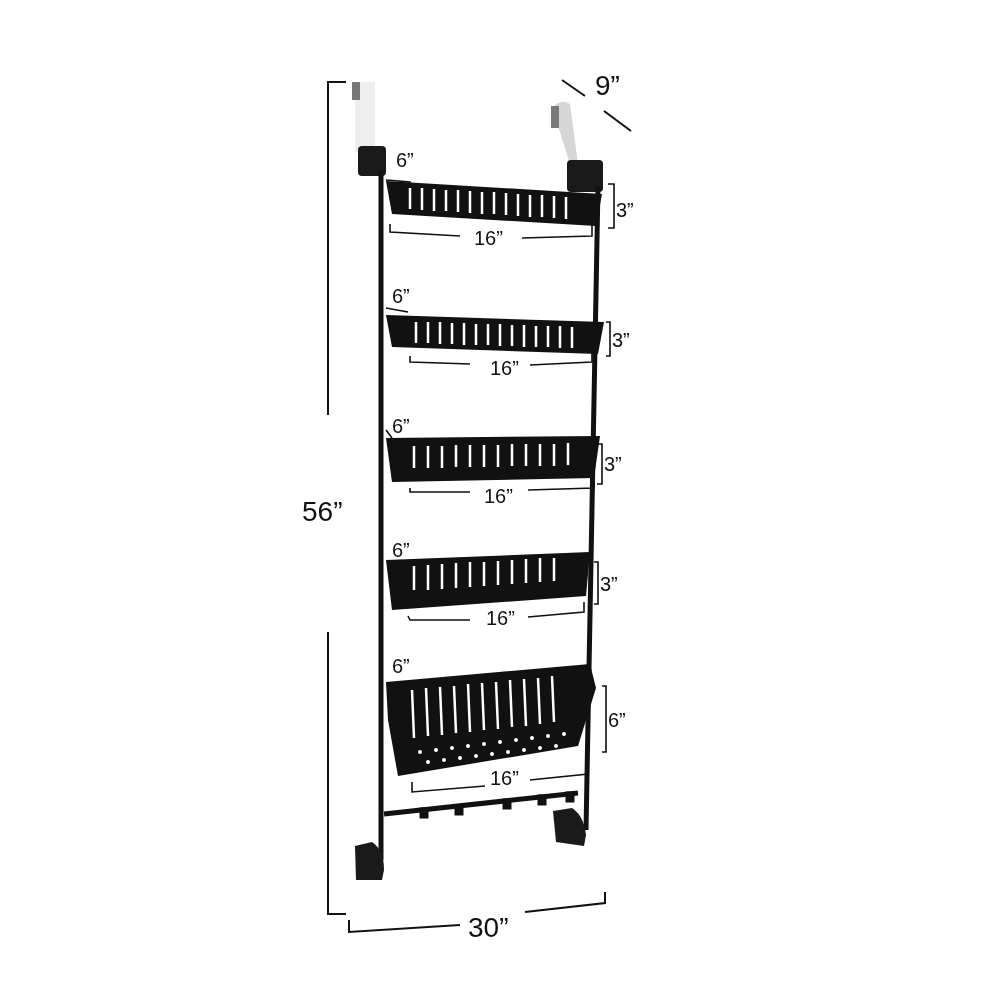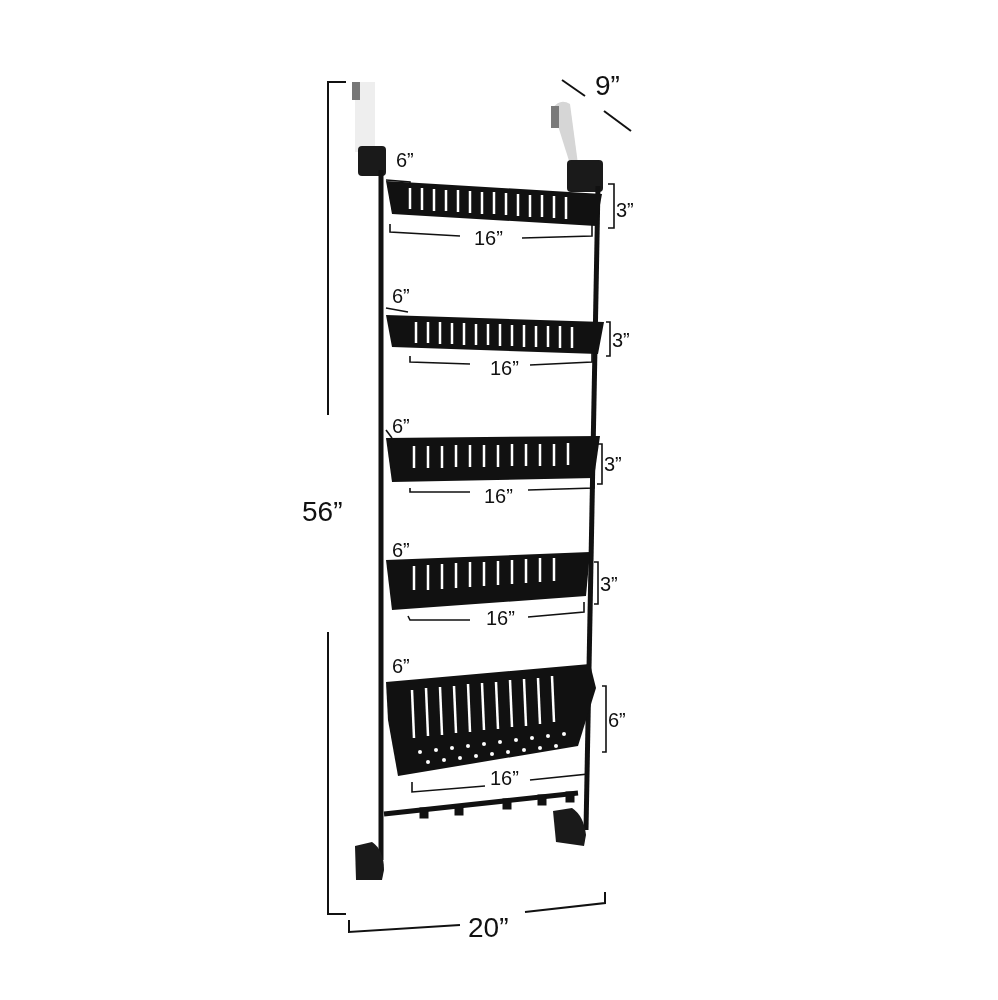--- a/index.html
+++ b/index.html
@@ -188,21 +188,21 @@
       <polyline points="528,617 584,612 584,602"></polyline>
     <polyline points="594,562 598,562 598,604 594,604"></polyline>
 
     <polyline points="412,782 412,792 485,786"></polyline>
       <polyline points="530,780 588,774 588,762"></polyline>
     <polyline points="602,686 606,686 606,752 602,752"></polyline>
   </g>
 </svg>
 
 <div class="lbl big" style="left:290px;top:498px;margin-left:12px;">56”</div>
-<div class="lbl big" style="left:468px;top:914px;">20”</div>
+<div class="lbl big" style="left:468px;top:914px;">30”</div>
 <div class="lbl big" style="left:595px;top:72px;">9”</div>
 
 <div class="lbl small" style="left:396px;top:150px;">6”</div>
 <div class="lbl small" style="left:474px;top:228px;">16”</div>
 <div class="lbl small" style="left:616px;top:200px;">3”</div>
 
 <div class="lbl small" style="left:392px;top:286px;">6”</div>
 <div class="lbl small" style="left:490px;top:358px;">16”</div>
 <div class="lbl small" style="left:612px;top:330px;">3”</div>
 

